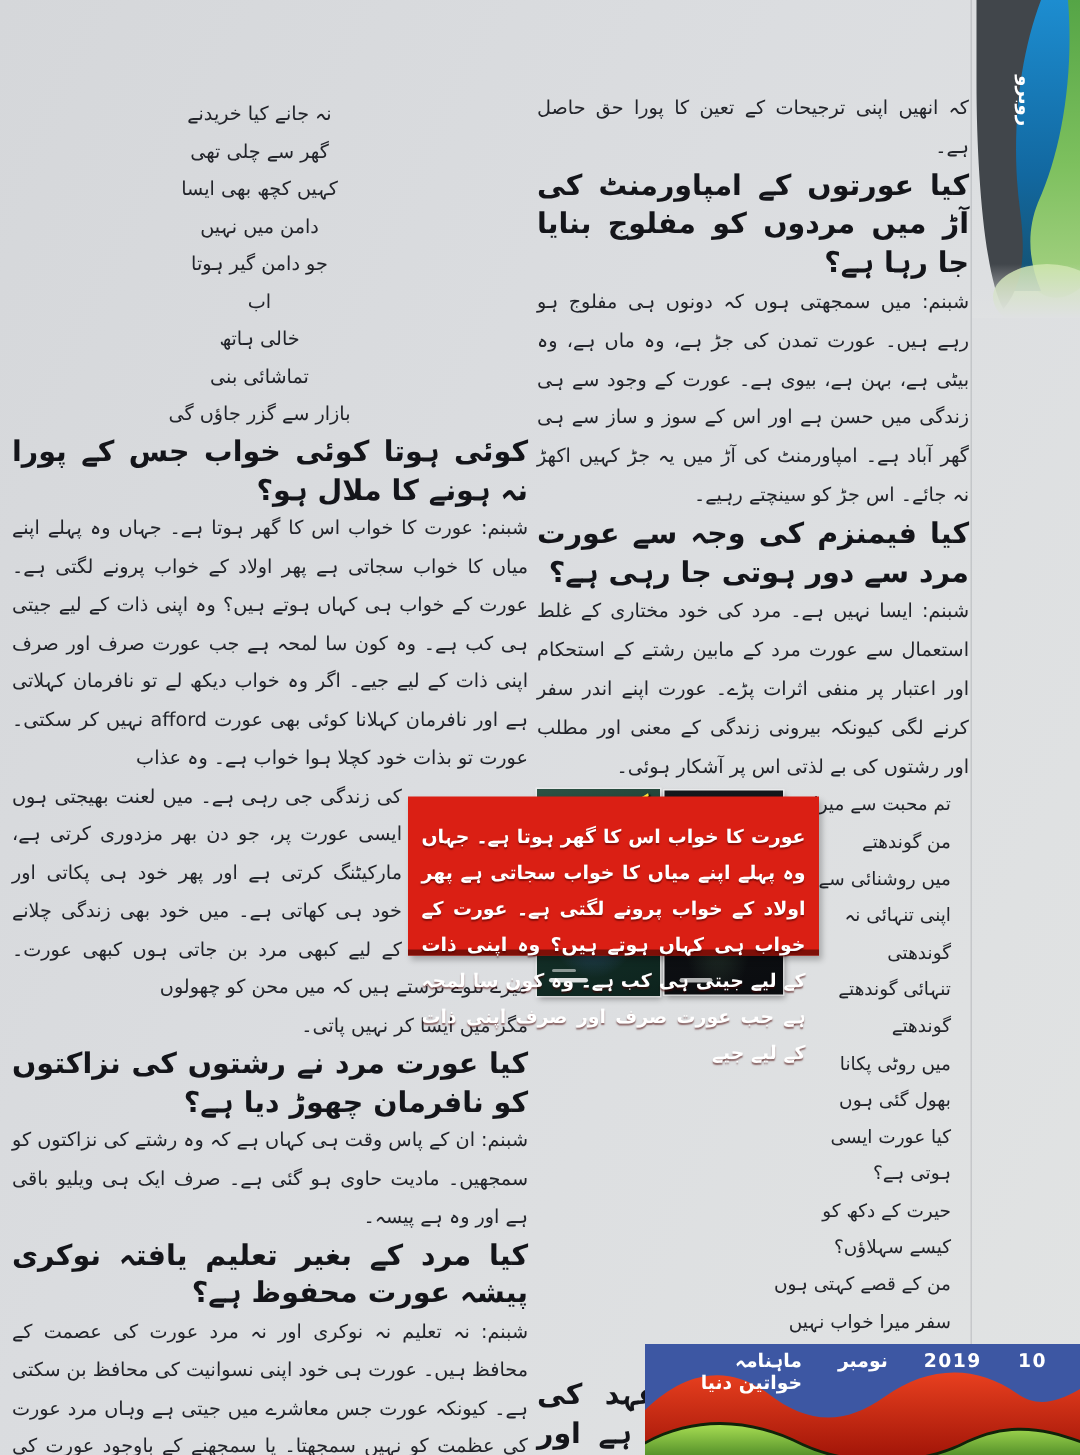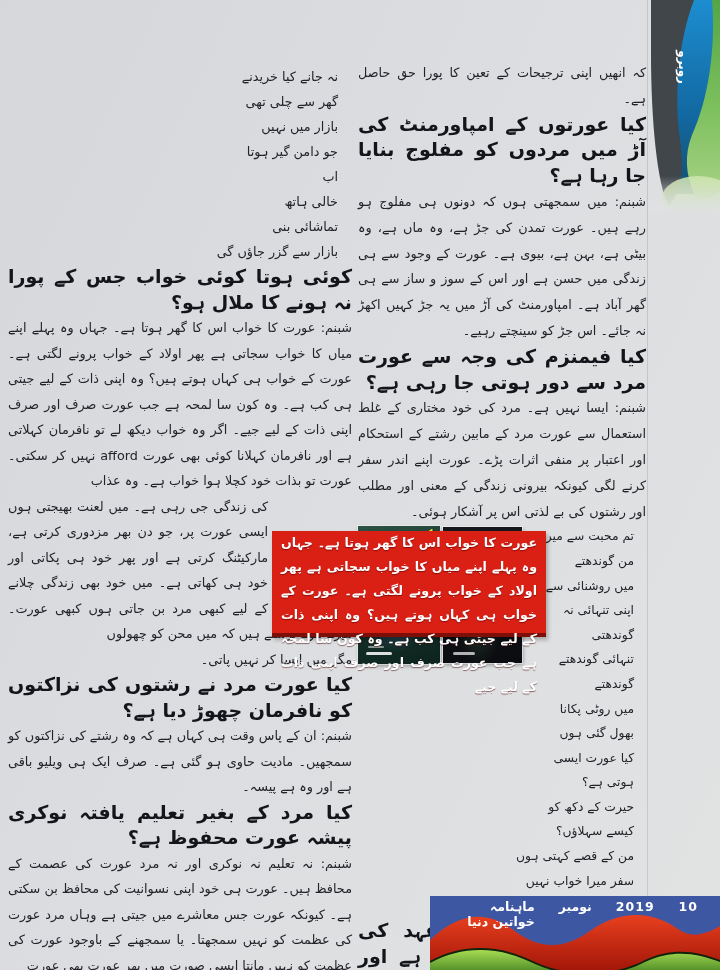--- a/index.html
+++ b/index.html
@@ -8,21 +8,21 @@
     background:linear-gradient(115deg,#d5d7da 0%,#dbdde0 45%,#e1e3e3 100%);
     font-family:"DejaVu Sans",sans-serif;
     color:#22242a;
   }
   
   .col{position:absolute;direction:rtl;text-align:justify;}
   #colL{left:8px;top:64px;width:344px;font-size:12.8px;line-height:25.5px;}
   #colR{left:358px;top:60px;width:288px;font-size:12.8px;line-height:25.8px;}
   .col p{margin:0;text-align:justify;}
   .q{font-weight:bold;color:#14151a;font-size:19px;}
-  .poemL p{text-align:right;line-height:25px;margin:0 14px 0 0;}
+  .poemL p{text-align:center;line-height:25px;margin:0 14px 0 0;}
   .poemR p{text-align:right;line-height:24.6px;margin:0 12px 0 0;font-size:12.3px;}
   .spacer-red-L{float:right;width:84px;height:106px;}
   .books-float{float:left;width:166px;height:141px;}
   .spacer-red-R{float:left;width:192px;height:96px;}
   
   .books-row{display:flex;direction:ltr;gap:3px;padding-top:2px;}
   .cover{position:relative;box-shadow:0 0 0 1px rgba(250,250,250,.55),1px 2px 4px rgba(0,0,0,.35);}
   .cover1{width:82px;height:138px;
     background:
       radial-gradient(ellipse 26px 30px at 40% 60%, #ffffff, #ffd9e0 18%, rgba(215,70,90,.95) 34%, rgba(90,110,230,.65) 52%, rgba(30,60,120,.35) 66%, transparent 75%),
@@ -39,21 +39,21 @@
       radial-gradient(ellipse 16px 46px at 56% 56%, rgba(225,240,215,.9), rgba(150,190,160,.45) 55%, transparent 72%),
       radial-gradient(ellipse 26px 18px at 52% 28%, rgba(190,210,180,.55), transparent 70%),
       radial-gradient(ellipse 30px 60px at 45% 70%, rgba(80,120,90,.35), transparent 75%),
       linear-gradient(170deg,#15181c,#0a0c0f);}
   .cal{position:absolute;top:5px;left:50%;transform:translateX(-50%);width:36px;height:6px;border-radius:2px;
     background:linear-gradient(90deg,transparent 0 8%,#e8d33c 8% 44%,transparent 44% 56%,#e8d33c 56% 92%,transparent 92%);
     filter:blur(.4px);}
   .m2{bottom:8px;left:10px;width:22px;height:3px;opacity:.8;}
   
   .pullquote{position:absolute;left:272px;top:531px;width:274px;height:106px;box-sizing:border-box;
-    background:#da1f14;border-bottom:4px solid #7e0f08;padding:0 9px 2px;
+    background:#da1f14;border-bottom:4px solid #7e0f08;padding:15px 9px 2px;
     direction:rtl;color:#fff;font-weight:bold;font-size:12.6px;line-height:24px;text-align:justify;
     text-shadow:0 1px 1px rgba(70,0,0,.55);z-index:6;box-shadow:2px 3px 4px rgba(0,0,0,.25);}
   
   #strip{position:absolute;right:0;top:0;width:72px;height:212px;z-index:3;}
   
   #footer{position:absolute;left:430px;top:896px;width:290px;height:74px;z-index:4;}
   #footer svg{position:absolute;left:0;top:0;}
   .bar-text{position:absolute;top:3px;left:0;right:0;display:flex;direction:rtl;
     justify-content:flex-start;gap:24px;padding:0 22px;color:#fff;
     font-size:12.5px;font-weight:bold;}
@@ -89,21 +89,22 @@
     <ellipse cx="50" cy="198" rx="36" ry="22" fill="#cfe6ae" opacity=".85"></ellipse>
     <rect x="0" y="176" width="72" height="36" fill="url(#gFade)"></rect>
     <text transform="translate(31,84) rotate(90)" fill="#ffffff" font-size="12" font-weight="bold" font-family="DejaVu Sans, sans-serif" direction="rtl">روبرو</text>
   </svg>
 </div>
 
 <div id="colL" class="col">
   <div class="poemL">
     <p>نہ جانے کیا خریدنے</p>
     <p>گھر سے چلی تھی</p>
-    <p>بازار میں نہیں</p>
+    <p>کہیں کچھ بھی ایسا</p>
+    <p>دامن میں نہیں</p>
     <p>جو دامن گیر ہوتا</p>
     <p>اب</p>
     <p>خالی ہاتھ</p>
     <p>تماشائی بنی</p>
     <p>بازار سے گزر جاؤں گی</p>
   </div>
   <p class="q">کوئی ہوتا کوئی خواب جس کے پورا نہ ہونے کا ملال ہو؟</p>
   <p>شبنم: عورت کا خواب اس کا گھر ہوتا ہے۔ جہاں وہ پہلے اپنے میاں کا خواب سجاتی ہے پھر اولاد کے خواب پرونے لگتی ہے۔ عورت کے خواب ہی کہاں ہوتے ہیں؟ وہ اپنی ذات کے لیے جیتی ہی کب ہے۔ وہ کون سا لمحہ ہے جب عورت صرف اور صرف اپنی ذات کے لیے جیے۔ اگر وہ خواب دیکھ لے تو نافرمان کہلاتی ہے اور نافرمان کہلانا کوئی بھی عورت afford نہیں کر سکتی۔ عورت تو بذات خود کچلا ہوا خواب ہے۔ وہ عذاب</p>
   <div class="spacer-red-L"></div>
   <p>کی زندگی جی رہی ہے۔ میں لعنت بھیجتی ہوں ایسی عورت پر، جو دن بھر مزدوری کرتی ہے، مارکیٹنگ کرتی ہے اور پھر خود ہی پکاتی اور خود ہی کھاتی ہے۔ میں خود بھی زندگی چلانے کے لیے کبھی مرد بن جاتی ہوں کبھی عورت۔ میرے تلوے ترستے ہیں کہ میں محن کو چھولوں</p>

